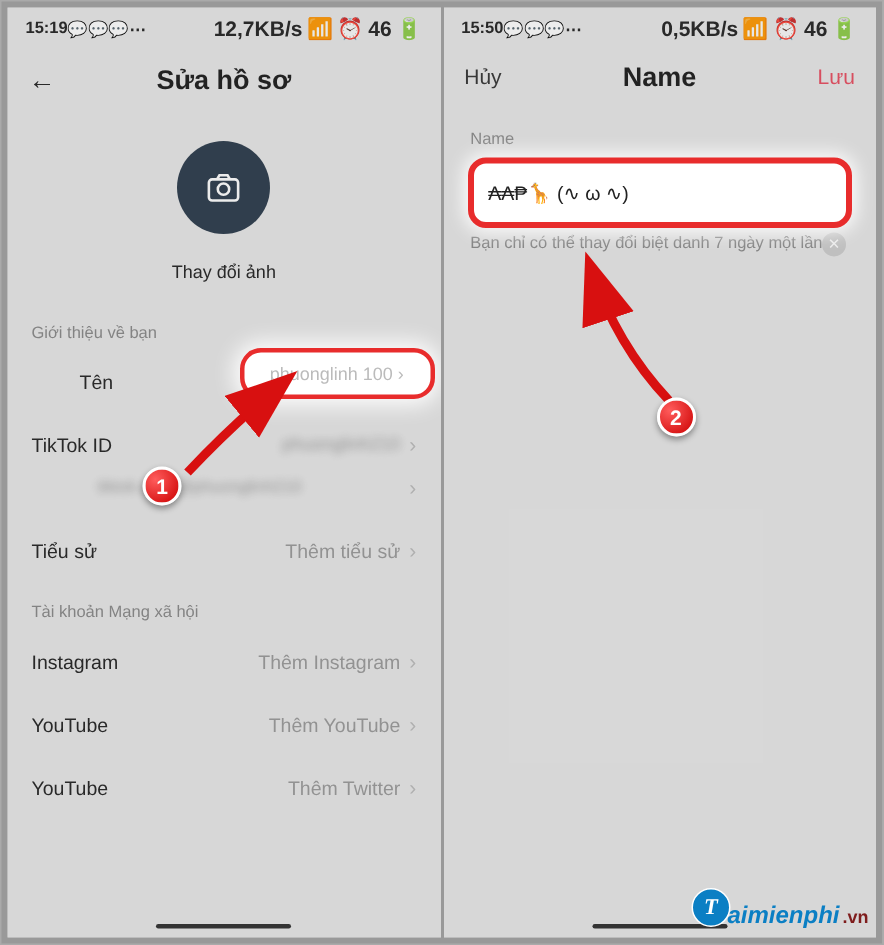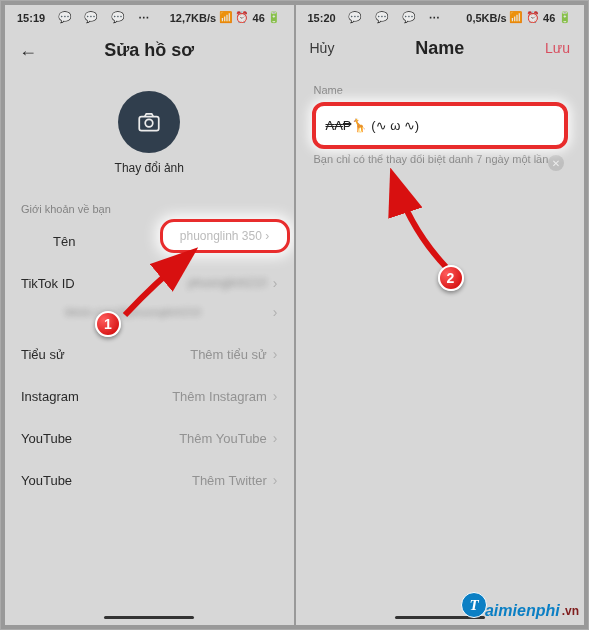--- a/index.html
+++ b/index.html
@@ -34,22 +34,22 @@
     }
     .status-bar {
       display: flex;
       justify-content: space-between;
       align-items: center;
       padding: 6px 12px;
       font-size: 11px;
       font-weight: 600;
       color: #222;
     }
-    .status-left { display: flex; align-items: center; gap: 13px; }
-    .status-right { display: flex; align-items: center; gap: 3px; font-size: 11px; }
+    .status-left { display: flex; align-items: center; gap: 0; }
+    .status-right { display: flex; align-items: center; gap: 3px; font-size: 14px; }
     .status-icon { font-size: 11px; }
     .header {
       display: flex;
       align-items: center;
       justify-content: space-between;
       padding: 10px 14px;
       position: relative;
     }
     .header-title {
       position: absolute;
@@ -61,21 +61,21 @@
     }
     .back-icon { font-size: 18px; color: #222; }
     .cancel-btn { font-size: 14px; color: #333; }
     .save-btn { font-size: 14px; color: #e84c5f; font-weight: 400; }
     .media-row {
       display: flex;
       justify-content: center;
       gap: 40px;
       padding: 20px 0 14px;
     }
-    .media-item { display: flex; flex-direction: column; align-items: center; gap: 8px; }
+    .media-item { display: flex; flex-direction: column; align-items: center; gap: 18px; }
     .media-circle {
       width: 62px; height: 62px;
       border-radius: 50%;
       display: flex; align-items: center; justify-content: center;
     }
     .circle-dark { background: #2a3a4a; }
     .circle-light { background: #ddd; }
     .media-label { font-size: 12px; color: #222; }
     .section-label {
       font-size: 11px;
@@ -246,26 +246,26 @@
           <svg width="26" height="26" viewBox="0 0 24 24" fill="none" stroke="#fff" stroke-width="1.6">
               <rect x="3" y="7" width="18" height="13" rx="2"></rect>
               <circle cx="12" cy="13" r="3.5"></circle>
               <path d="M8 7l1.5-2.5h5L16 7"></path>
             </svg>
         </div>
         <span class="media-label">Thay đổi ảnh</span>
       </div>
     </div>
 
-    <div class="section-label">Giới khoản về bạn</div>
+    <div class="section-label">Giới thiệu về bạn</div>
 
     <div class="row row-highlight">
       <span class="row-label">Tên</span>
       <div class="glow">
-        <span>phuonglinh 350  ›</span>
+        <span>phuonglinh 100  ›</span>
       </div>
     </div>
 
     <div class="row">
       <span class="row-label">TikTok ID</span>
       <span class="row-value">
           <span class="blur-text">phuonglinh210</span>
           <span class="chevron">›</span>
         </span>
     </div>
@@ -276,20 +276,21 @@
     </div>
 
     <div class="row">
       <span class="row-label">Tiểu sử</span>
       <span class="row-value">
           <span>Thêm tiểu sử</span>
           <span class="chevron">›</span>
         </span>
     </div>
 
+    <div class="section-label">Tài khoản Mạng xã hội</div>
 
     <div class="row">
       <span class="row-label">Instagram</span>
       <span class="row-value">
           <span>Thêm Instagram</span>
           <span class="chevron">›</span>
         </span>
     </div>
 
     <div class="row">
@@ -320,21 +321,21 @@
             <polygon points="0 0, 8 3, 0 6" fill="#d81010"></polygon>
           </marker>
         </defs>
       <path d="M 10 72 Q 40 40 74 12" stroke="#d81010" stroke-width="6" fill="none" marker-end="url(#ah1)"></path>
     </svg>
   </div>
 
   <div class="phone">
     <div class="status-bar">
       <div class="status-left">
-        <span>15:20</span>
+        <span>15:50</span>
         <span class="status-icon">💬</span>
         <span class="status-icon">💬</span>
         <span class="status-icon">💬</span>
         <span class="status-icon">⋯</span>
       </div>
       <div class="status-right">
         <span>0,5KB/s</span>
         <span>📶</span>
         <span>⏰</span>
         <span>46</span>

